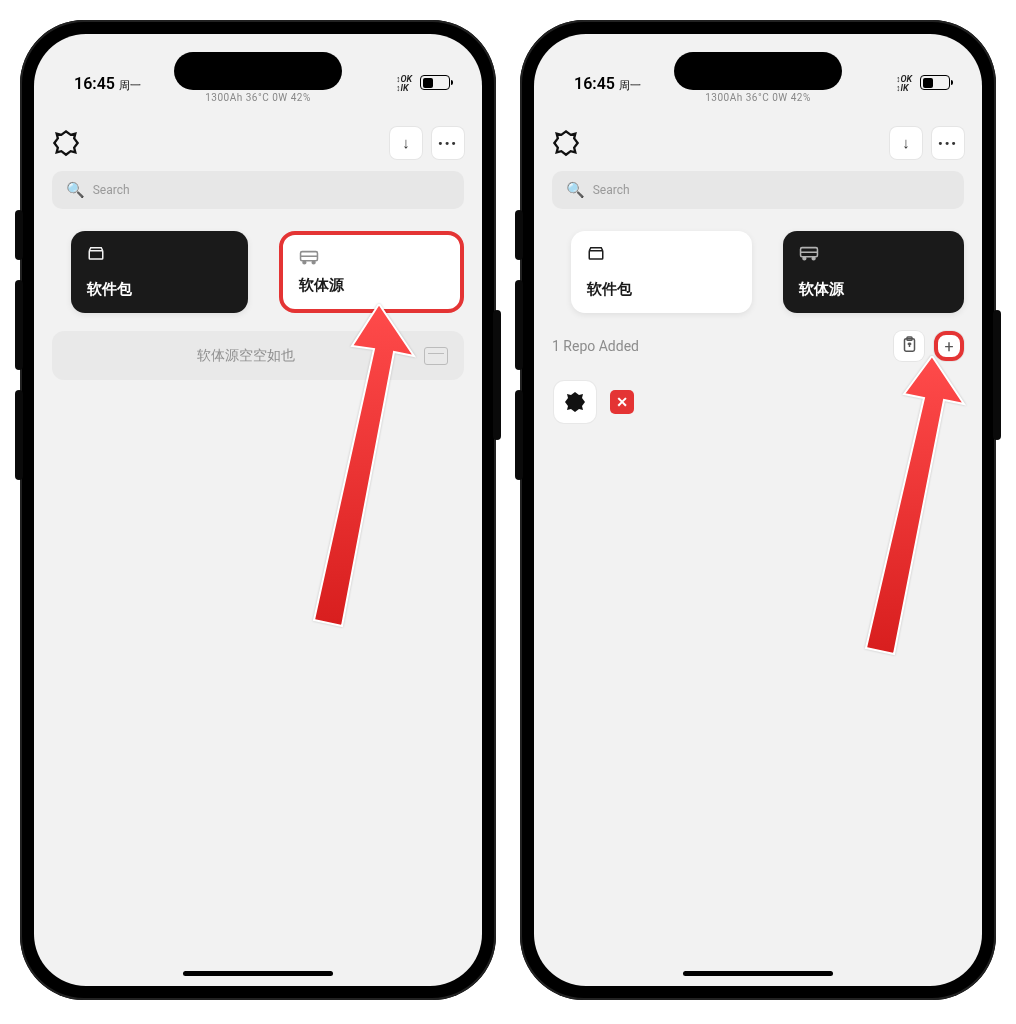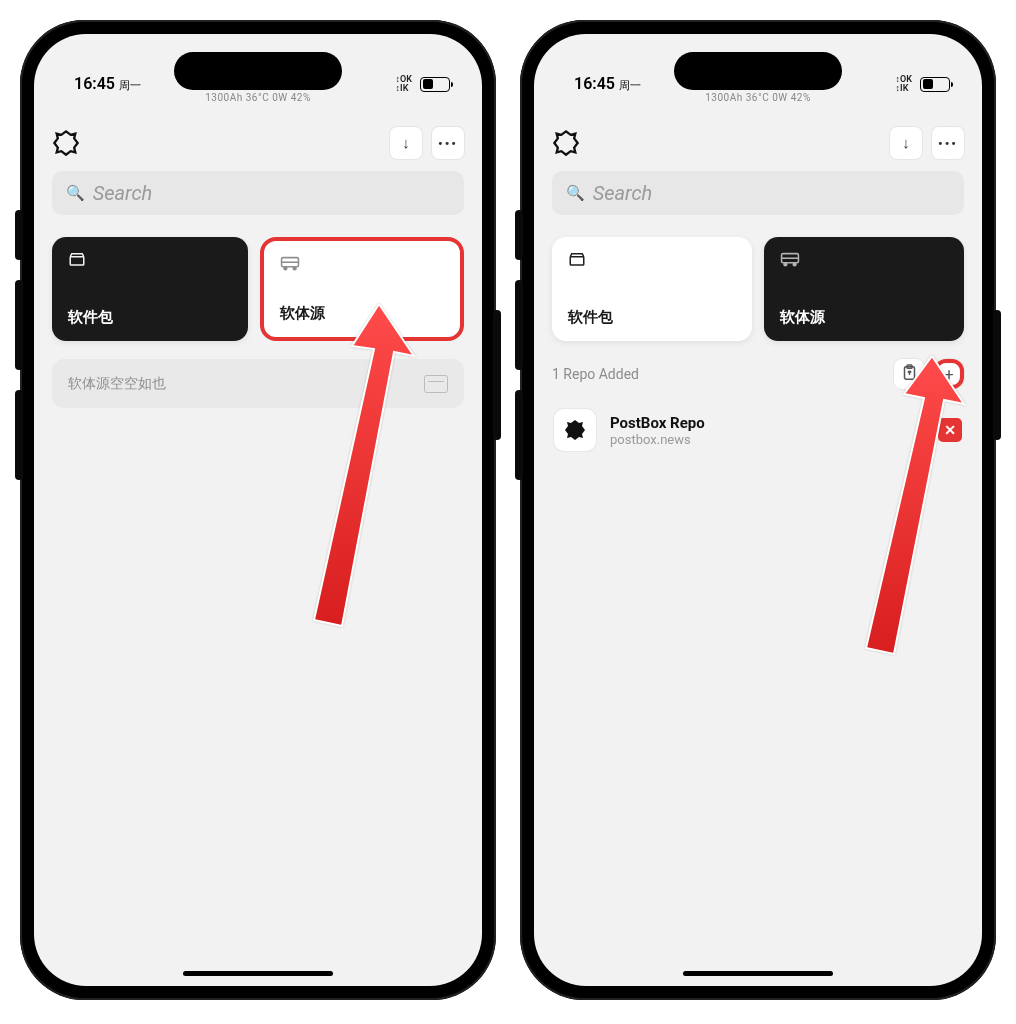--- a/index.html
+++ b/index.html
@@ -56,21 +56,21 @@
     display: flex;
     justify-content: space-between;
     align-items: flex-end;
     padding: 0 32px 6px 40px;
     font-size: 16px;
     font-weight: 600;
     color: #000;
   }
   .status-left { display: flex; align-items: flex-end; gap: 4px; }
   .status-day { font-size: 11px; font-weight: 400; }
-  .status-right { display: flex; align-items: center; gap: 8px; }
+  .status-right { display: flex; gap: 8px; font-style: italic; }
   .status-icon-small { font-size: 9px; line-height: 9px; font-weight: 600; color:#222; }
   .battery {
     width: 30px; height: 15px; border: 1.5px solid #000; border-radius: 4px;
     position: relative; display: flex; align-items: center; padding: 1.5px;
   }
   .battery::after {
     content:""; position:absolute; right:-4px; top:4px; width:2.5px; height:5px;
     background:#000; border-radius:0 2px 2px 0;
   }
   .battery .fill { background:#000; height:100%; width:42%; border-radius:2px;
@@ -100,44 +100,45 @@
     font-size:15px; color:#333;
   }
   .dots { letter-spacing:2px; font-weight:700; font-size:13px; }
 
   .search-bar {
     background:#e7e7e7; border-radius:10px; padding:10px 14px;
     display:flex; align-items:center; gap:8px; color:#9a9a9a;
     margin-bottom:22px;
   }
   .search-icon { font-size:15px; }
-  .search-text { font-size:20px;font-style:italic; }
+  .search-text { font-size:12px; }
 
   .cards-row { display:flex; gap:12px; margin-bottom:18px; }
   .card {
-    flex:1; border-radius:14px; padding:14px 16px 14px 16px; height:104px;
+    flex:1; border-radius:14px; padding:14px 16px 14px 16px; height:82px;
     display:flex; flex-direction:column; justify-content:space-between;
     box-shadow: 0 2px 6px rgba(0,0,0,0.08);
+    margin-left: 19px;
   }
   .card-dark { background:#1a1a1a; color:#fff; }
   .card-light { background:#fff; color:#1a1a1a; }
   .card-icon { font-size:16px; opacity:0.95; }
   .card-icon svg { display:block; }
   .card-label { font-size:15px; font-weight:700; }
 
   .highlight-red {
     border:4px solid #e43434; border-radius:16px; box-shadow:0 0 0 2px #fff inset;
   }
 
   .empty-box {
     background:#e9e9e9; border-radius:12px; padding:14px 16px;
     display:flex; justify-content:space-between; align-items:center;
     color:#8f8f8f; font-size:14px; line-height:1.5;
   }
-  .empty-text { flex:1; }
+  .empty-text { flex:1;text-align:center; }
   .empty-icon { width:24px; height:18px; border:1.5px solid #bcbcbc;
     border-radius:3px; position:relative; }
   .empty-icon::before { content:""; position:absolute; left:3px; right:3px;
     top:5px; height:1.5px; background:#bcbcbc; }
 
   .section-header {
     display:flex; justify-content:space-between; align-items:center;
     margin-bottom:10px; color:#8d8d8d; font-size:14px;
   }
   .section-actions { display:flex; gap:10px; align-items:center; }
@@ -364,24 +365,20 @@
           </div>
         </div>
       </div>
 
       <div class="repo-row">
         <div class="repo-icon">
           <svg viewBox="0 0 24 24" width="24" height="24" fill="#111">
             <path d="M12 2 L16 5 L20 4 L19 8 L22 12 L19 16 L20 20 L16 19 L12 22 L8 19 L4 20 L5 16 L2 12 L5 8 L4 4 L8 5 Z"></path>
           </svg>
         </div>
-        <div class="repo-info">
-          <div class="repo-name">PostBox Repo</div>
-          <div class="repo-url">postbox.news</div>
-        </div>
         <div class="repo-delete">
           <span>✕</span>
         </div>
       </div>
     </div>
 
     <div class="arrow" style="top:322px; left:310px;">
       <svg width="130" height="320">
         <defs>
           <linearGradient id="ga2" x1="0" y1="0" x2="0" y2="1">

